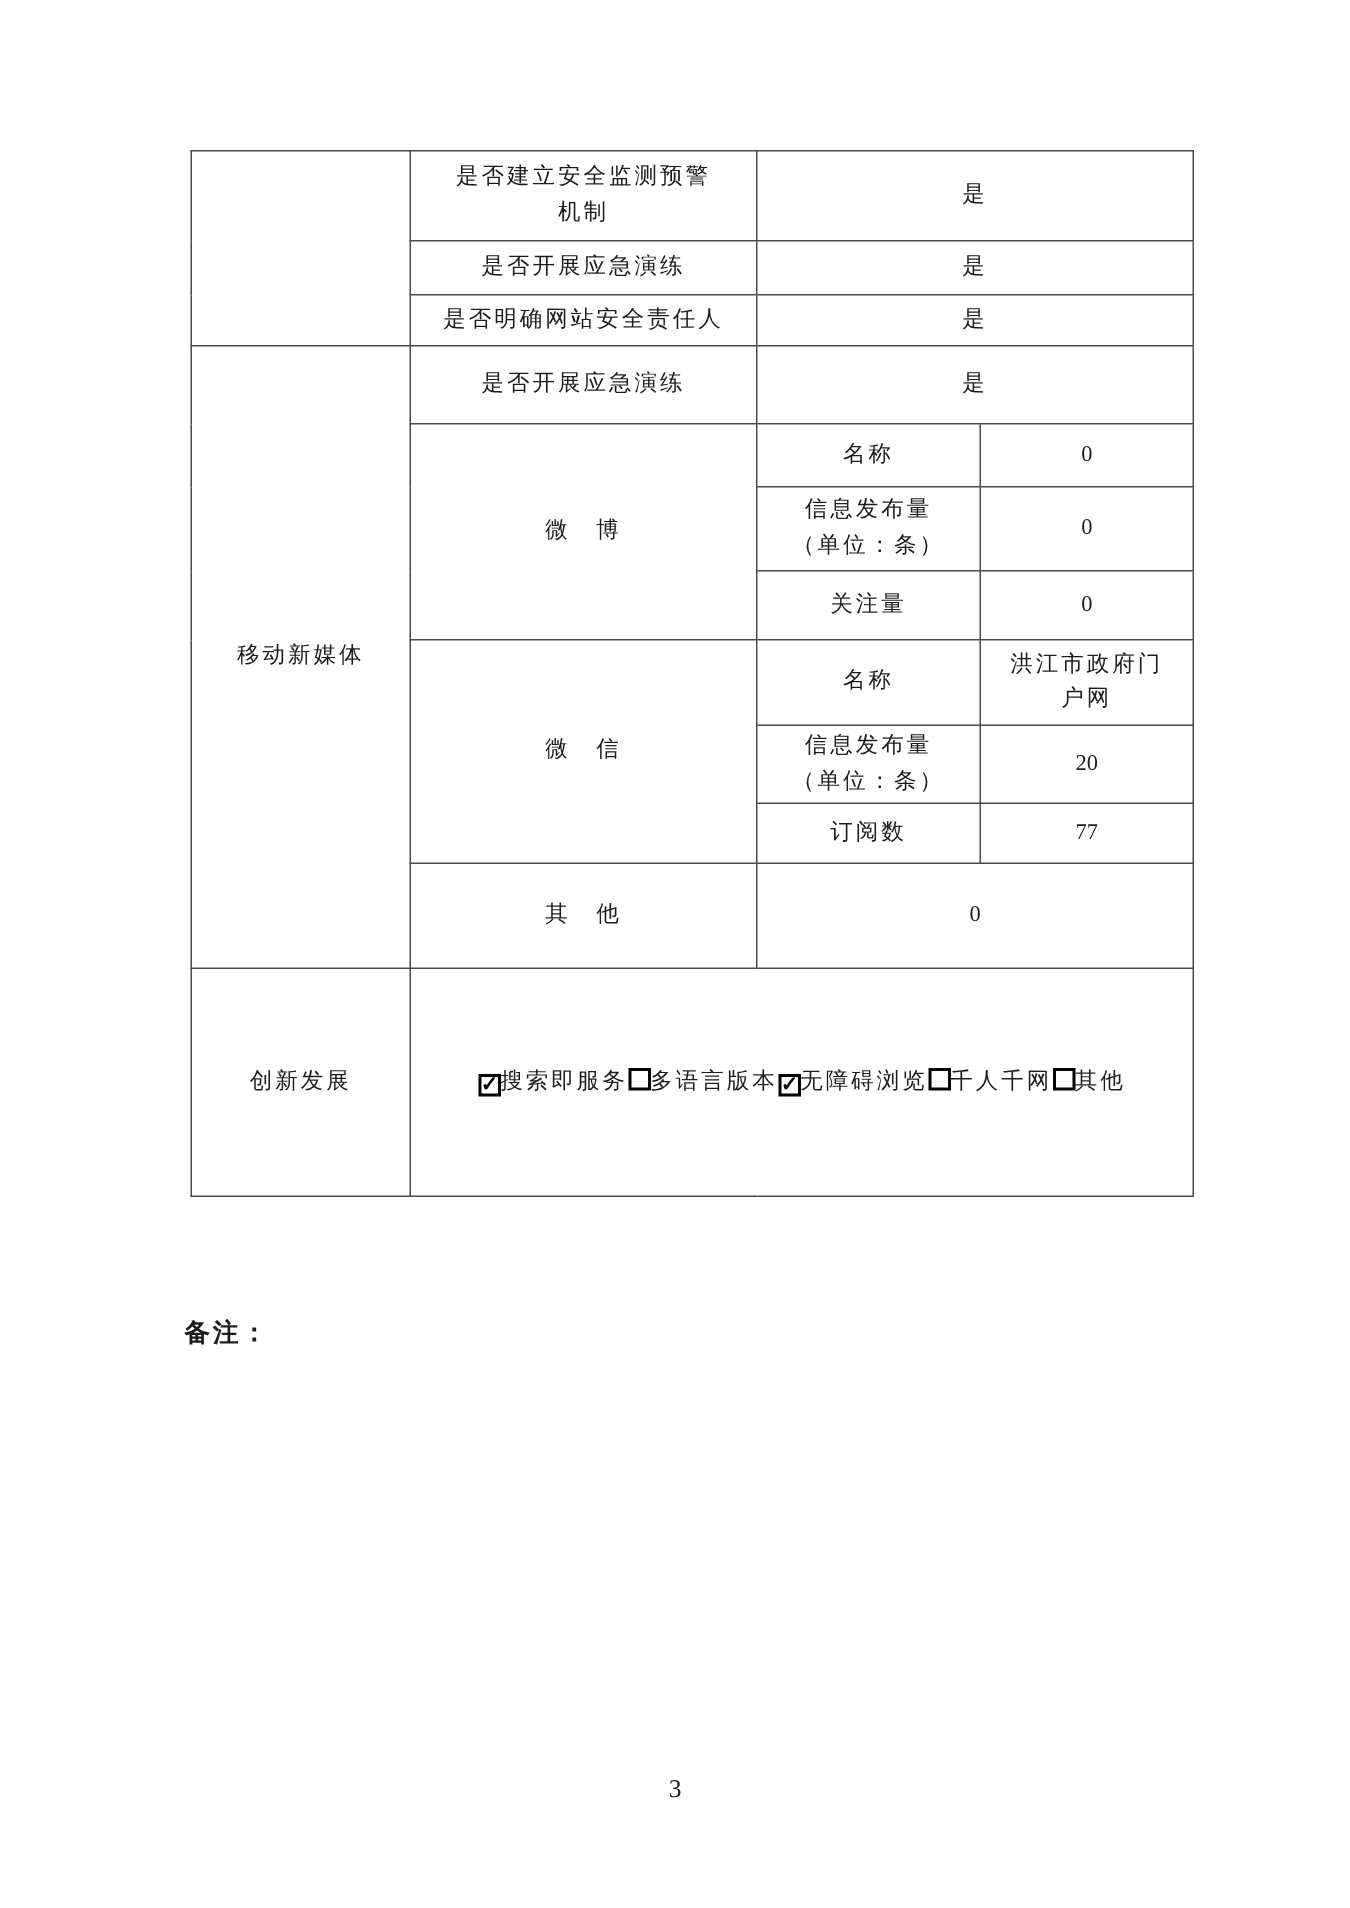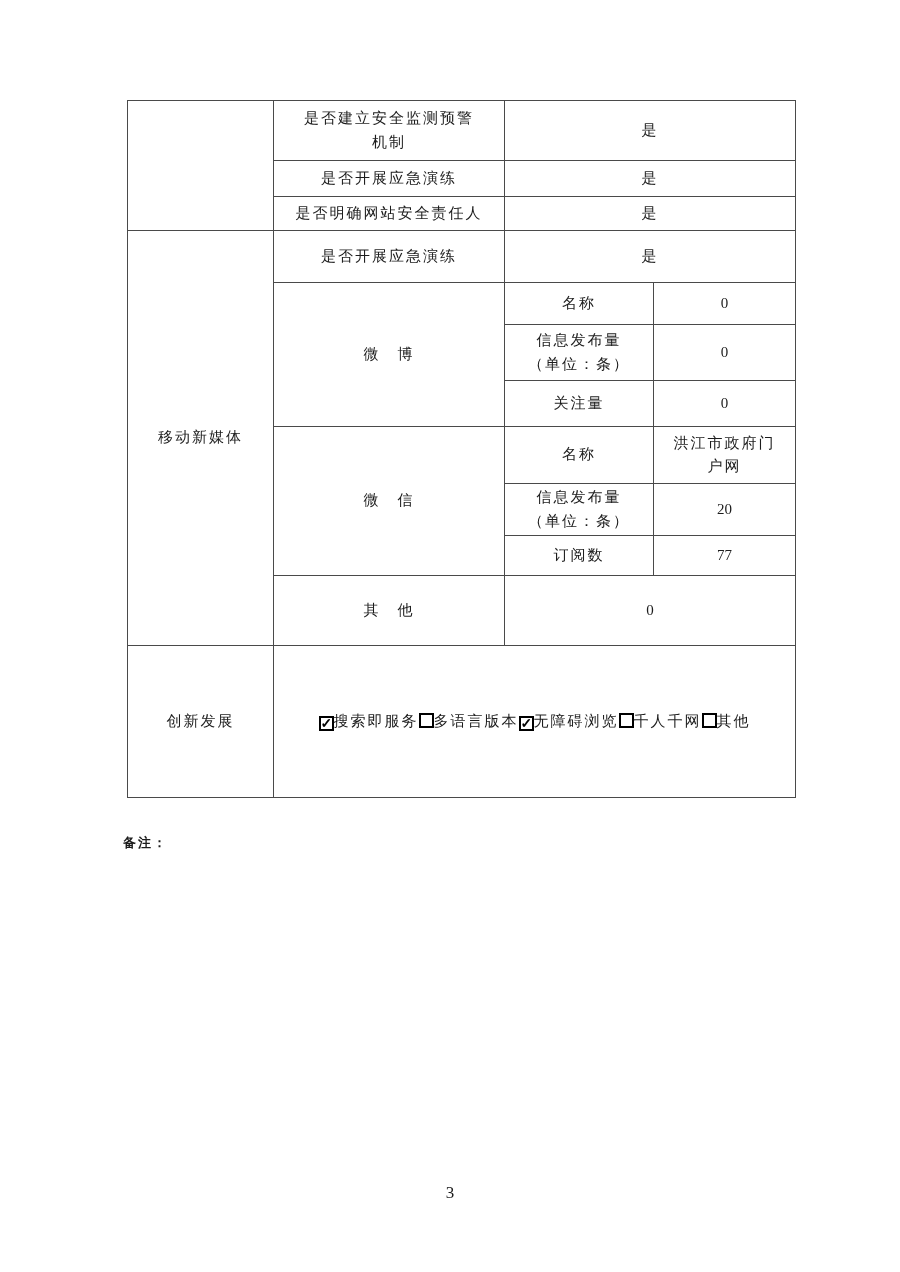--- a/index.html
+++ b/index.html
@@ -42,22 +42,22 @@
     line-height: 12px;
     font-size: 14px;
     font-weight: bold;
     letter-spacing: 0;
     text-align: center;
     color: #000;
     background: #fff;
   }
   .note-label {
     position: absolute;
-    left: 123px; top: 834px;
-    font-size: 13px;
+    left: 123px; top: 877px;
+    font-size: 17px;
     font-weight: bold;
     letter-spacing: 2px;
   }
   .page-number {
     position: absolute;
     left: 0; right: 0;
     top: 1183px;
     text-align: center;
     font-size: 17px;
   }

